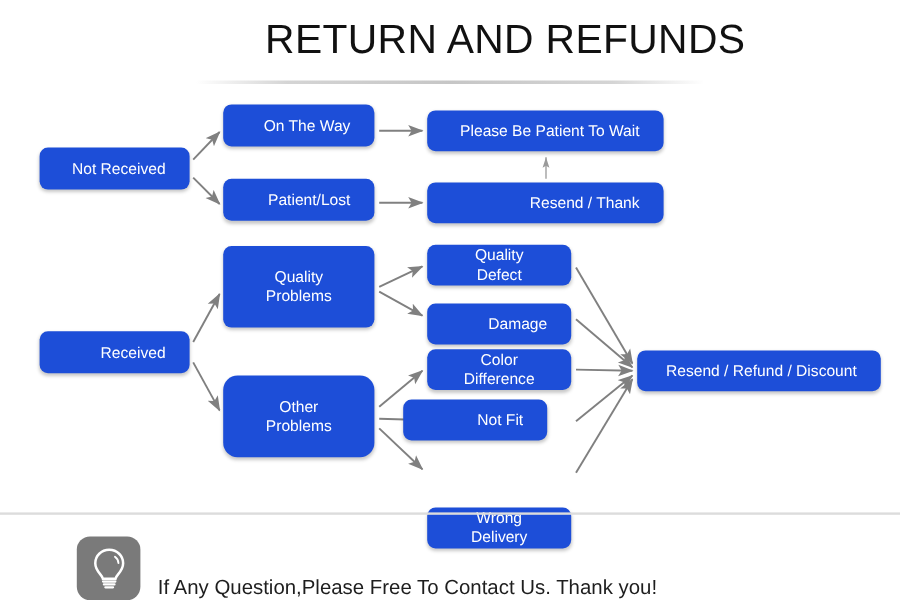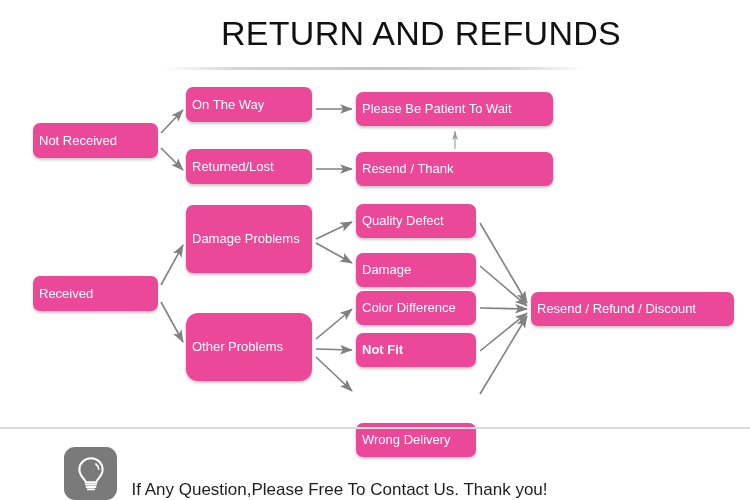--- a/index.html
+++ b/index.html
@@ -43,32 +43,32 @@
         rgba(205,205,205,0.85) 18%,
         rgba(198,198,198,1) 50%,
         rgba(205,205,205,0.85) 82%,
         rgba(220,220,220,0) 100%);
     border-radius: 2px;
   }
 
   
   .node {
     position: absolute;
-    background: #ec4899;
+    background: #1d4ed8;
     color: #ffffff;
     border-radius: 7px;
     box-shadow: 0 2px 3px rgba(0,0,0,0.22);
     display: flex;
     align-items: center;
-    justify-content: flex-start;
+    justify-content: flex-end;
     text-align: center;
     font-size: 13px;
     line-height: 1.2;
     box-sizing: border-box;
-    padding: 2px 6px;
+    padding: 2px 20px;
     font-family: "Liberation Sans", sans-serif;
   }
   .node.wide-text { font-size: 13px; }
 
   
   #arrows {
     position: absolute;
     left: 0;
     top: 0;
     width: 750px;
@@ -161,56 +161,56 @@
 
   <div class="node" style="left:33px;top:123px;width:125px;height:35px;">
     <span>Not Received</span>
   </div>
 
   <div class="node" style="left:186px;top:87px;width:126px;height:35px;">
     <span>On The Way</span>
   </div>
 
   <div class="node" style="left:186px;top:149px;width:126px;height:35px;">
-    <span>Returned/Lost</span>
+    <span>Patient/Lost</span>
   </div>
 
   <div class="node wide-text" style="left:356px;top:92px;width:197px;height:34px;">
     <span>Please Be Patient To Wait</span>
   </div>
 
   <div class="node wide-text" style="left:356px;top:152px;width:197px;height:34px;">
     <span>Resend / Thank</span>
   </div>
 
   <div class="node" style="left:33px;top:276px;width:125px;height:35px;">
     <span>Received</span>
   </div>
 
   <div class="node" style="left:186px;top:205px;width:126px;height:68px;">
-    <span>Damage Problems</span>
+    <span>Quality Problems</span>
   </div>
 
   <div class="node" style="left:186px;top:313px;width:126px;height:68px;border-radius:12px;">
     <span>Other Problems</span>
   </div>
 
   <div class="node" style="left:356px;top:204px;width:120px;height:34px;">
     <span>Quality Defect</span>
   </div>
 
   <div class="node" style="left:356px;top:253px;width:120px;height:34px;">
     <span>Damage</span>
   </div>
 
   <div class="node" style="left:356px;top:291px;width:120px;height:34px;">
     <span>Color Difference</span>
   </div>
 
-  <div class="node" style="left:356px;top:333px;width:120px;height:34px;font-weight:bold;">
+  <div class="node" style="left:336px;top:333px;width:120px;height:34px;">
     <span>Not Fit</span>
   </div>
 
   <div class="node" style="left:356px;top:376px;width:120px;height:34px;margin-top:47px;">
     <span>Wrong Delivery</span>
   </div>
 
   <div class="node wide-text" style="left:531px;top:292px;width:203px;height:34px;">
     <span>Resend / Refund / Discount</span>
   </div>

